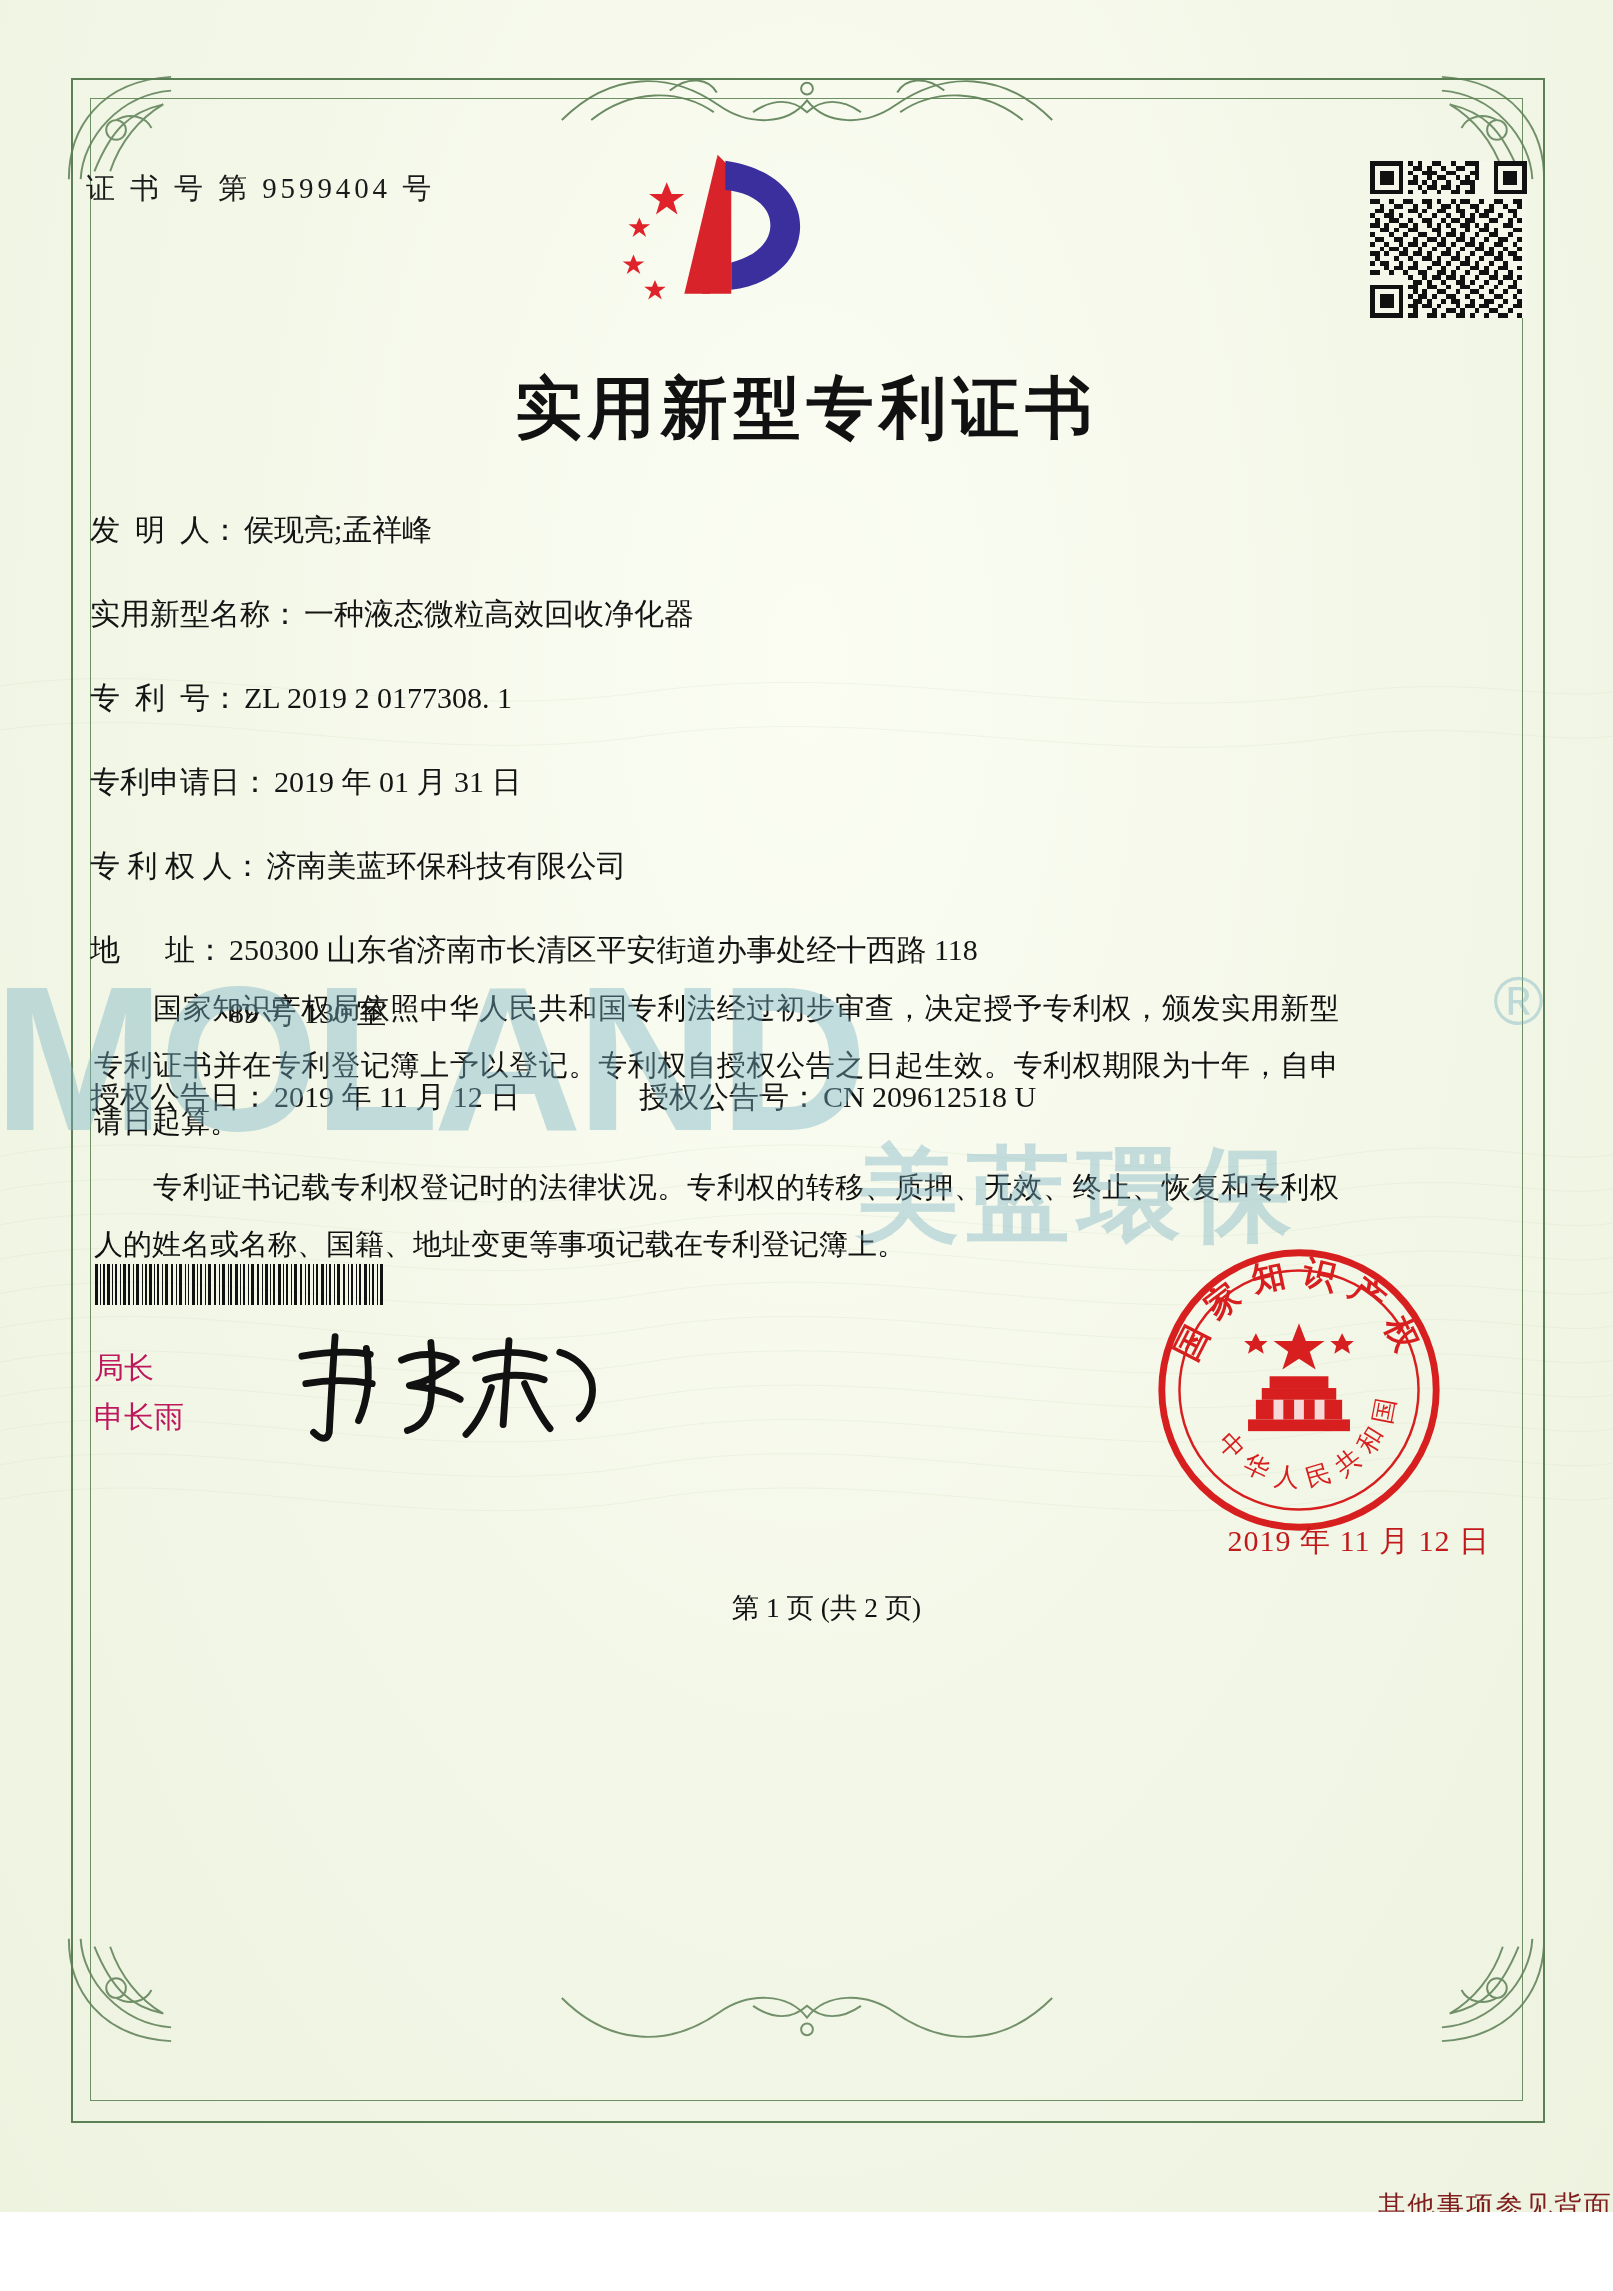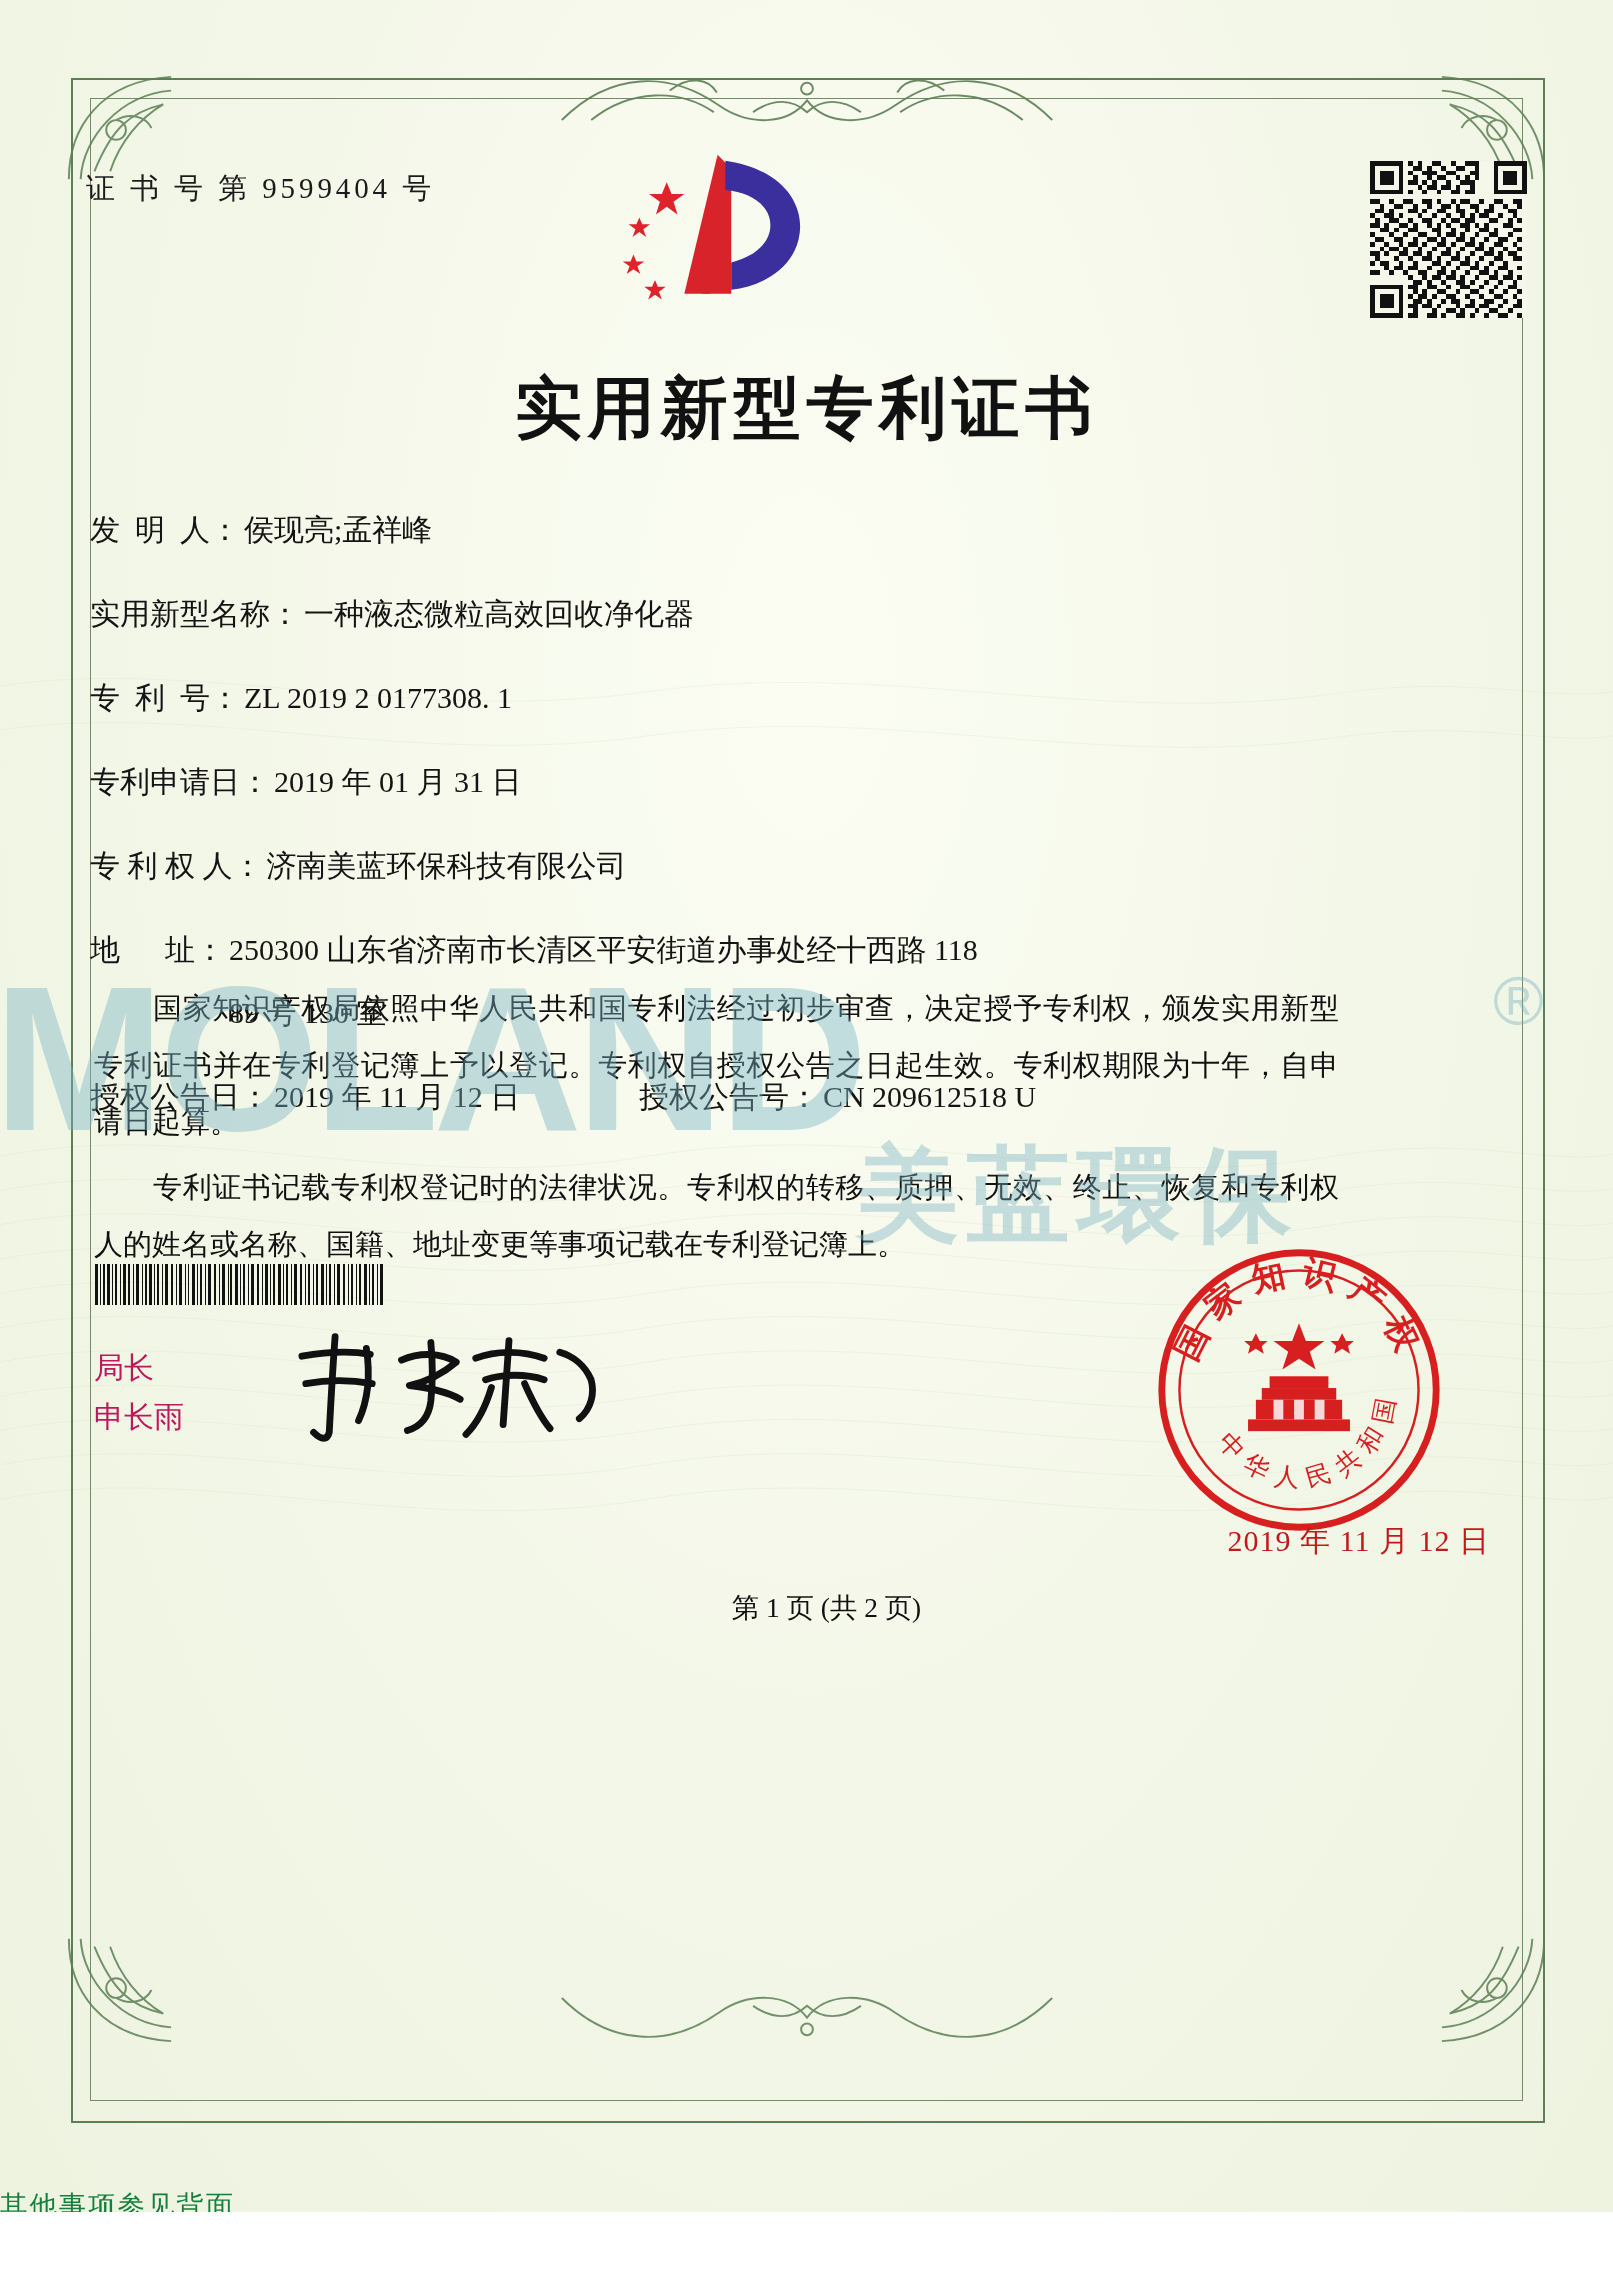--- a/index.html
+++ b/index.html
@@ -216,23 +216,23 @@
     font-size: 27.4px;
     color: #111;
     margin-left: 40px;
   }
 
   .footer-note {
     position: absolute;
     left: 0;
     right: 0;
     top: 2188px;
-    text-align: left;
+    text-align: right;
     font-size: 27.4px;
-    color: #15803d;
+    color: #7f1d1d;
     letter-spacing: 2px;
   }
 
   
   .watermark {
     position: absolute;
     left: 3px;
     top: 941px;
     width: 1613px;
     height: 294px;

